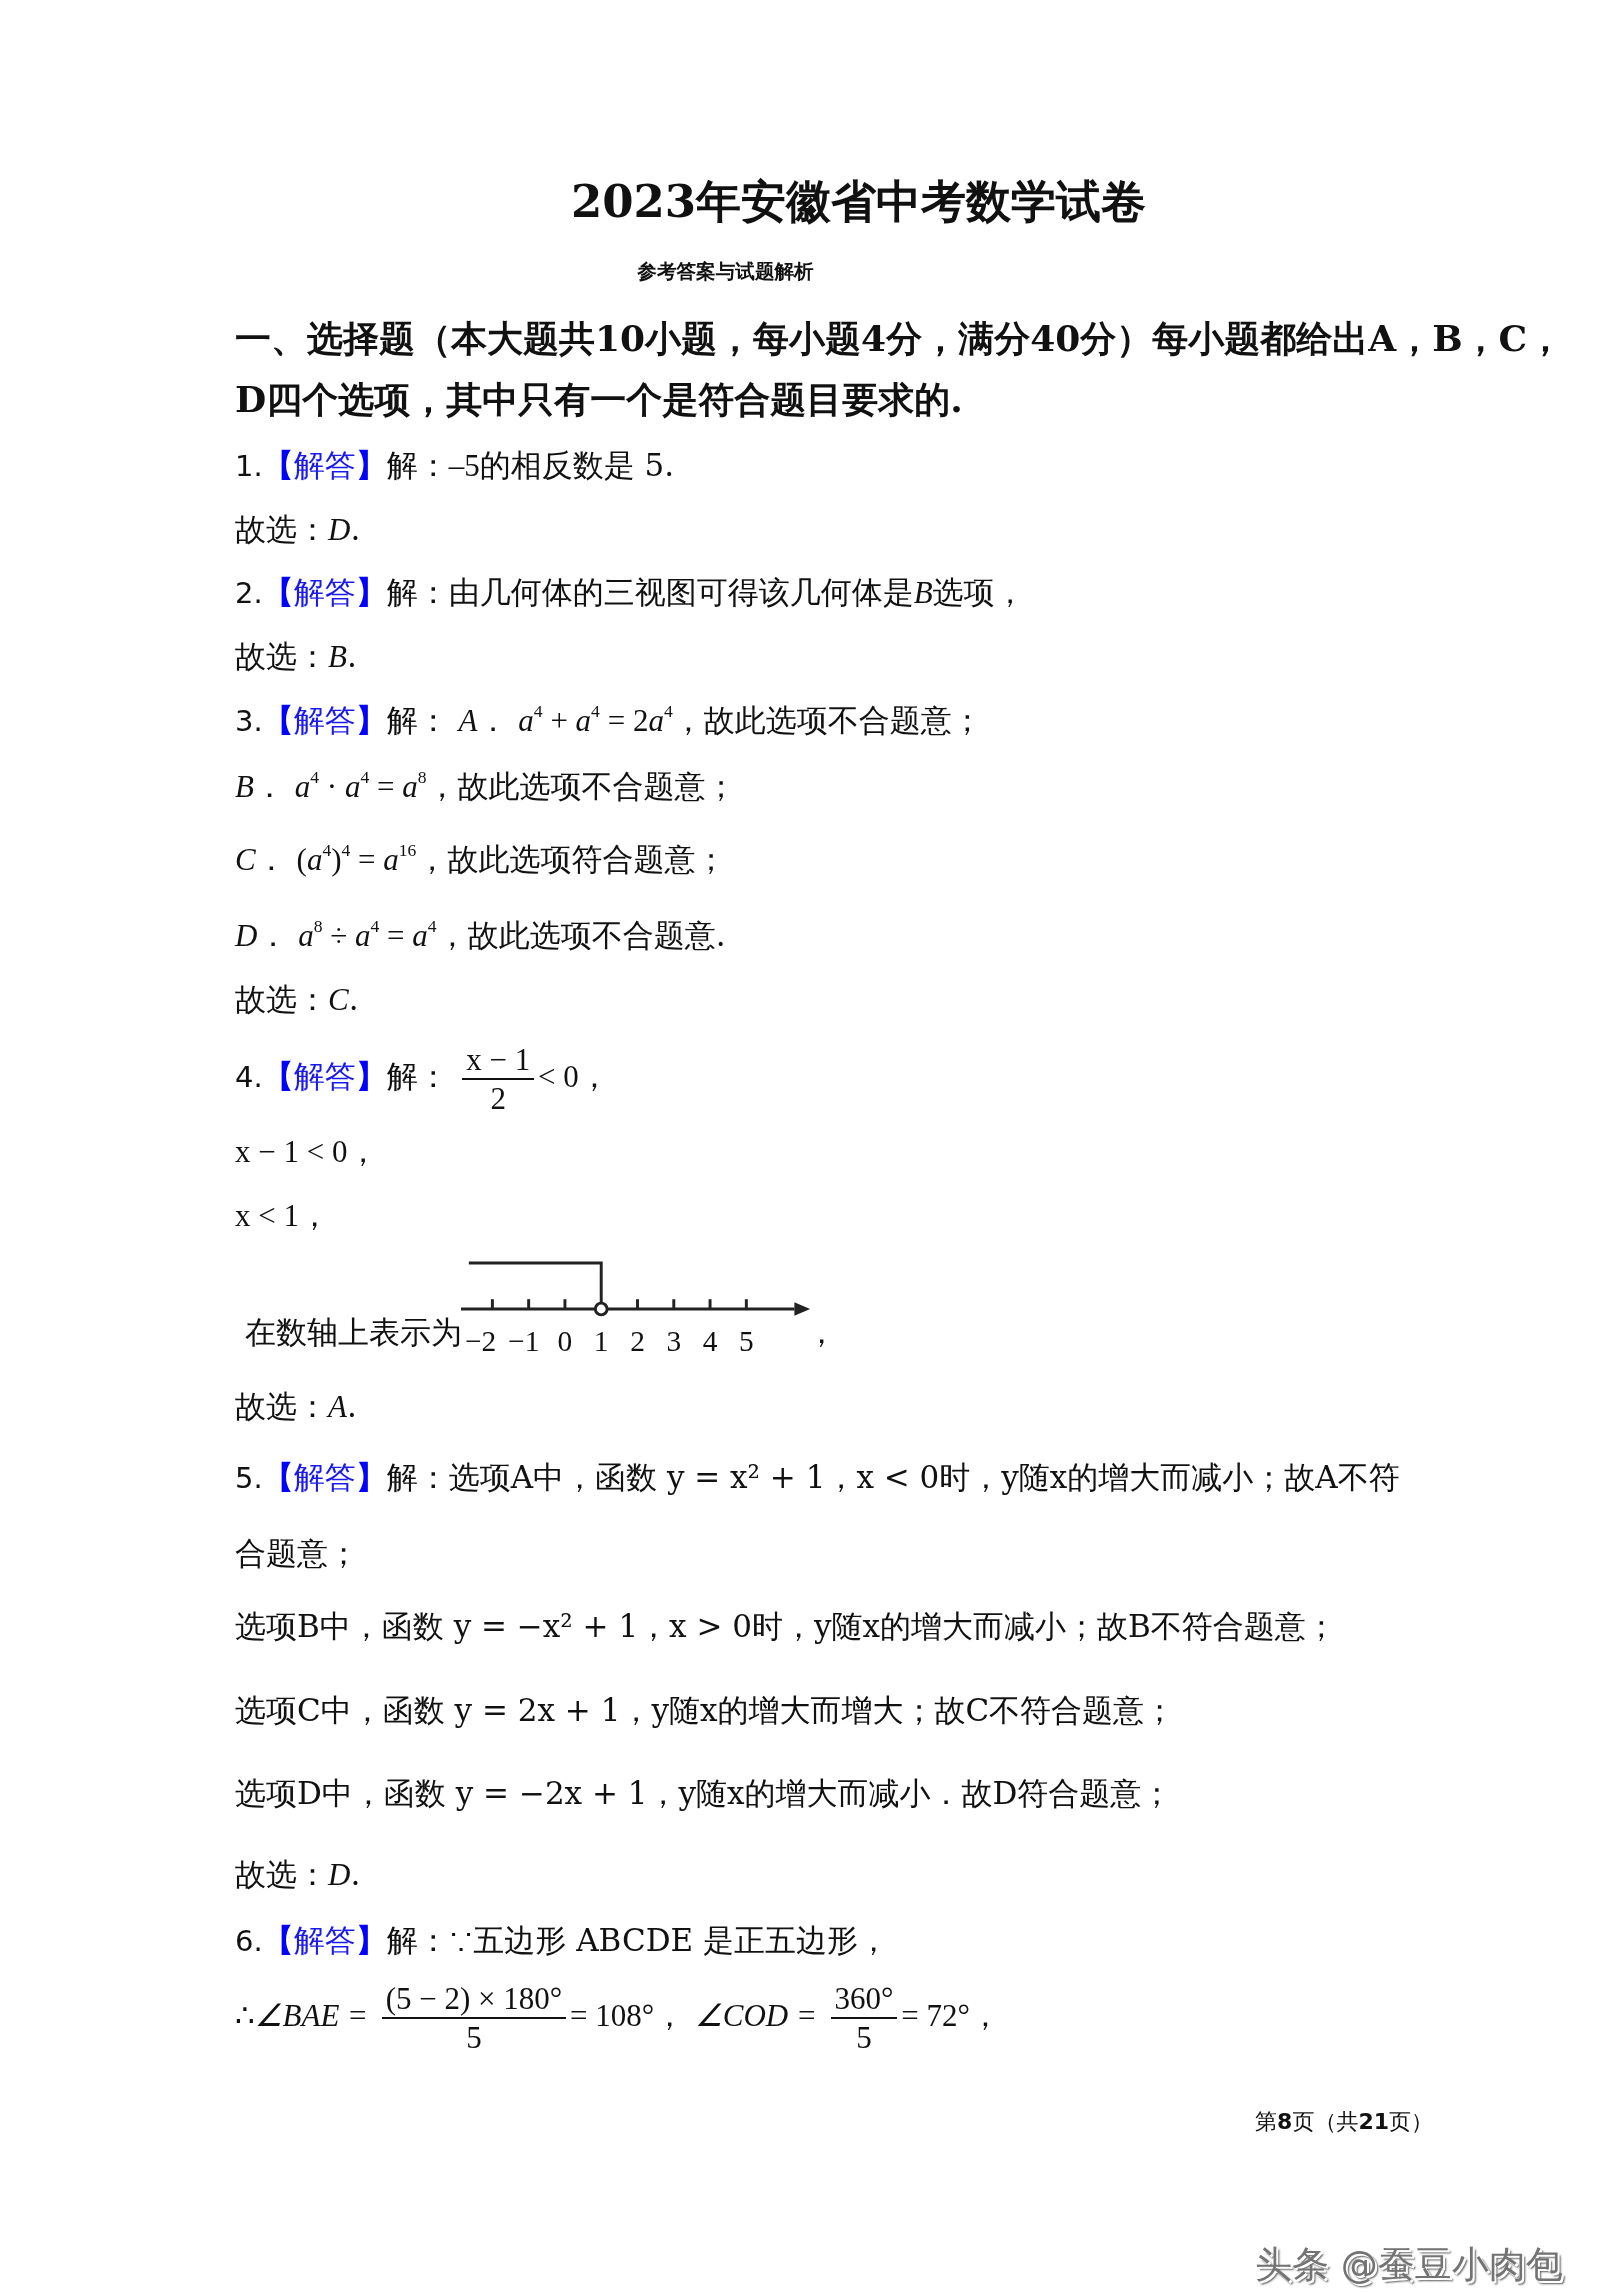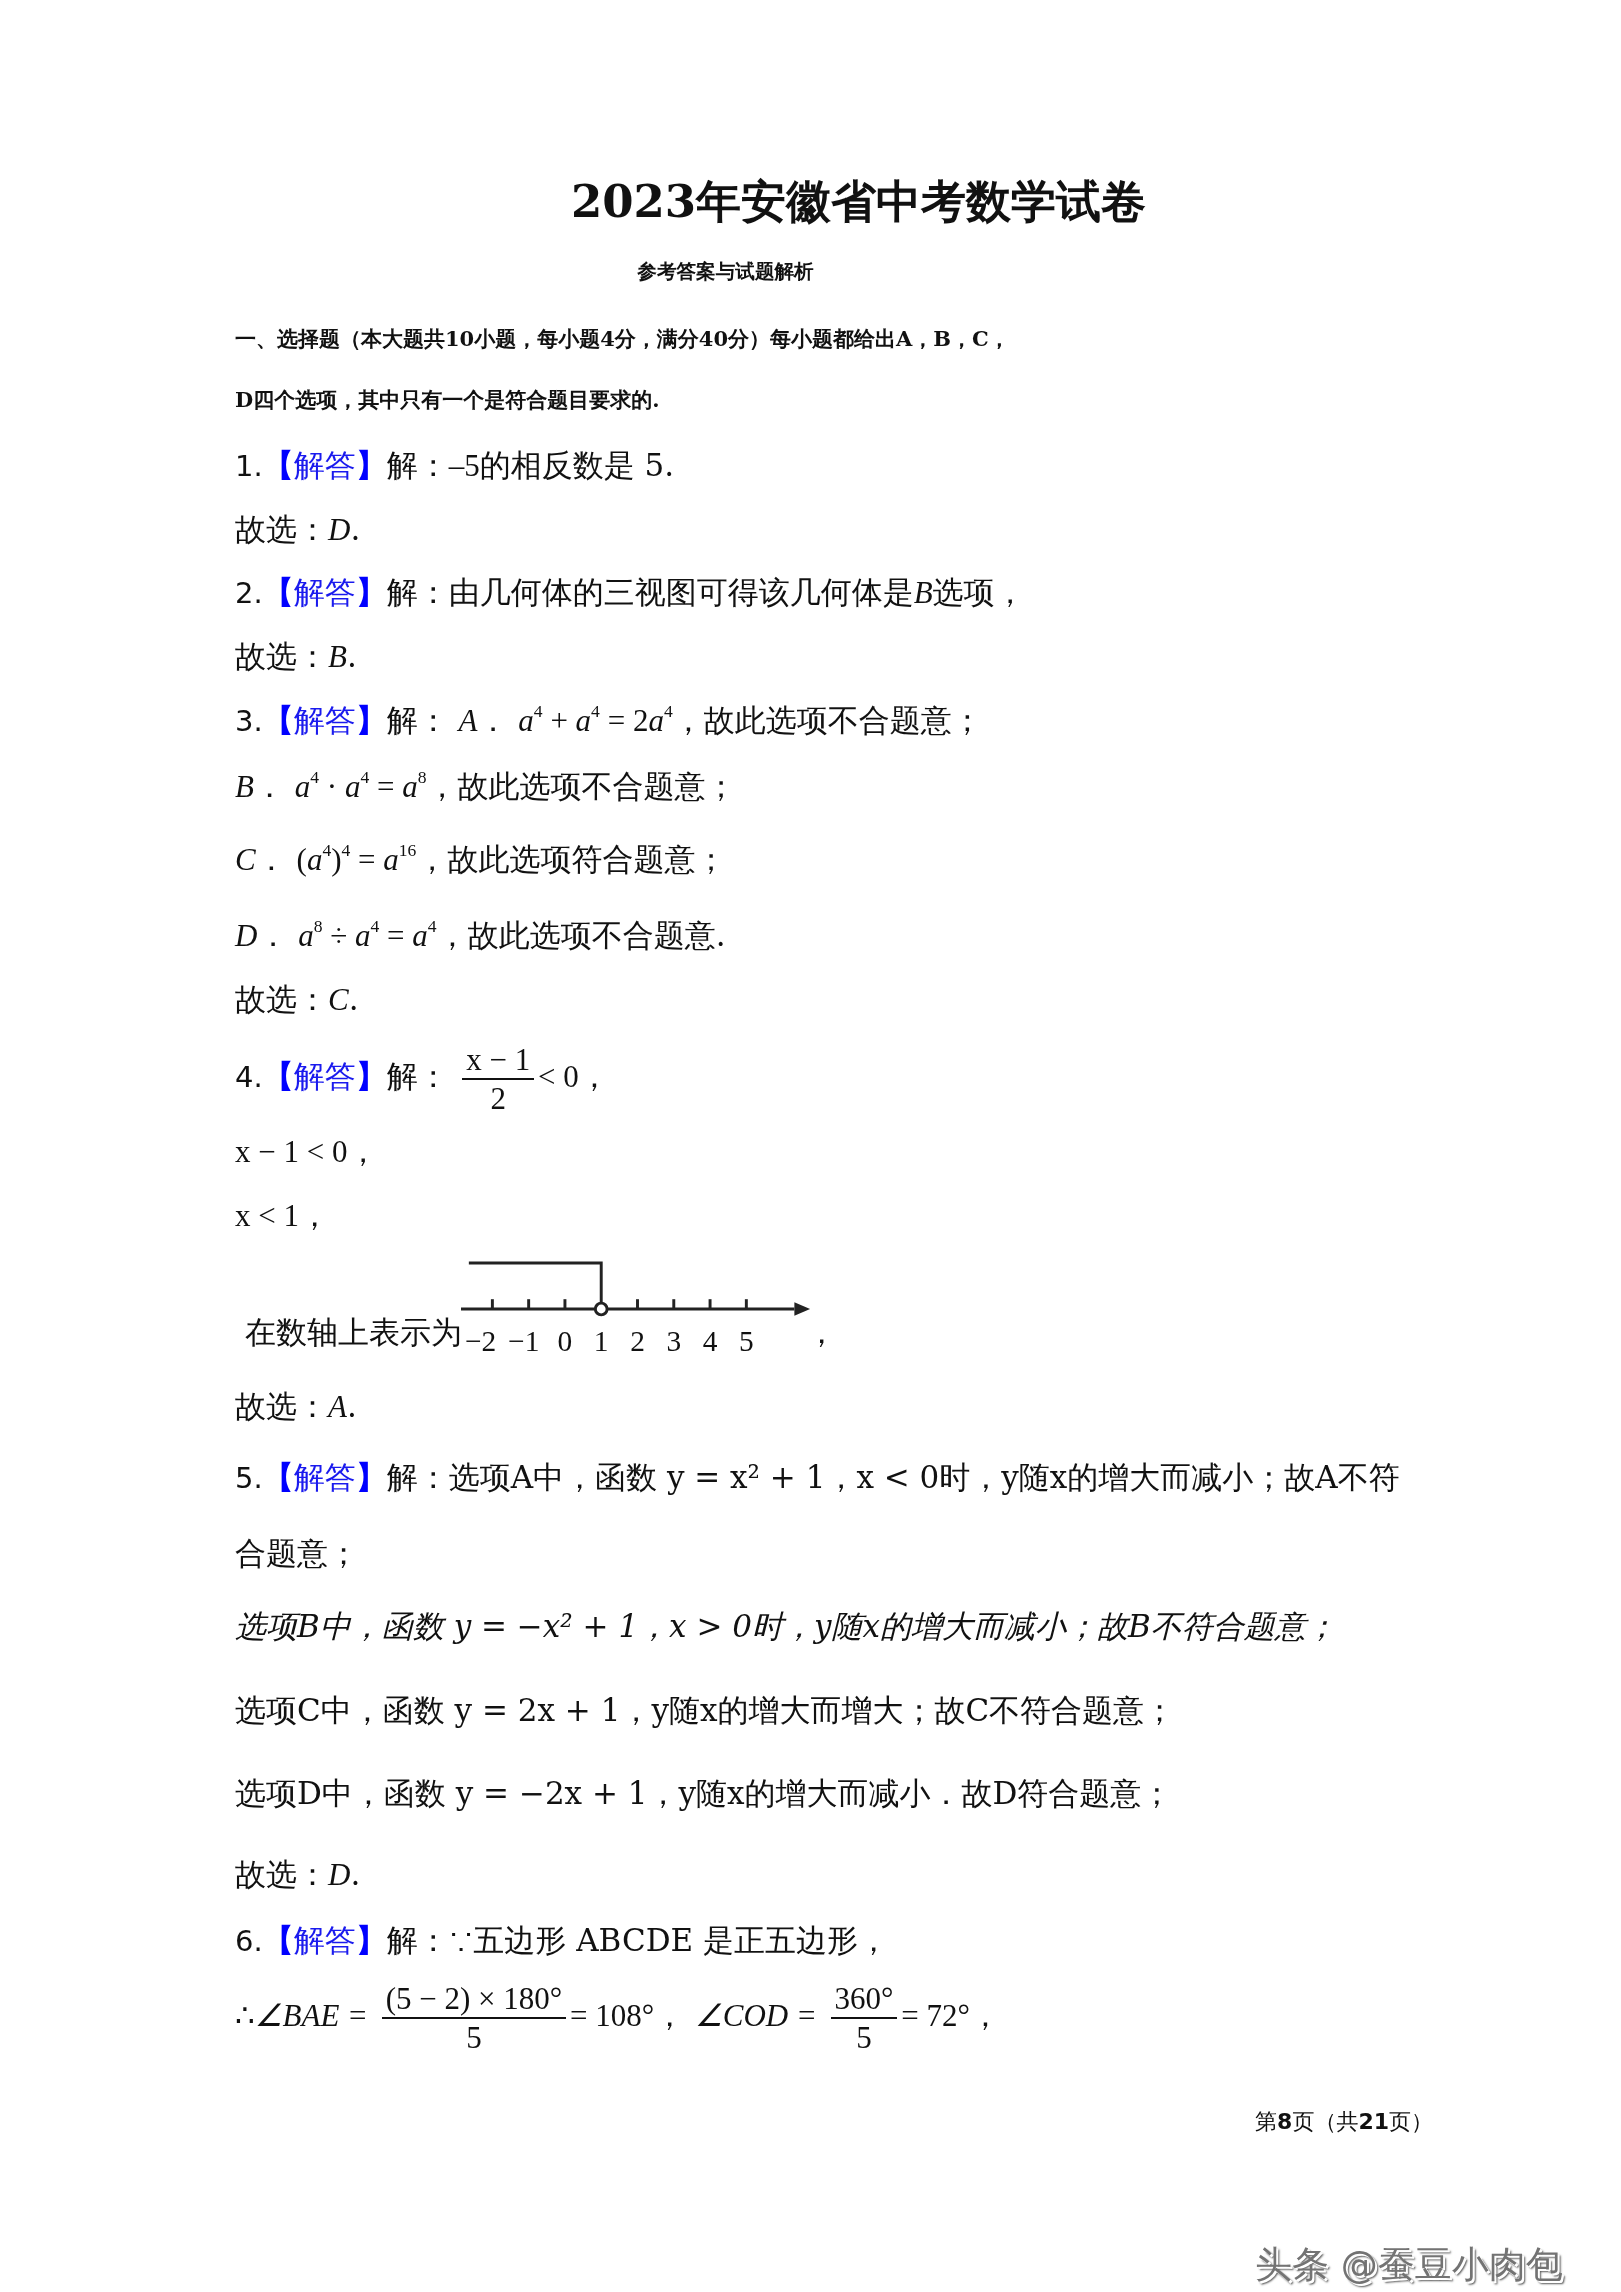--- a/index.html
+++ b/index.html
@@ -3,21 +3,21 @@
 <meta charset="utf-8">
 <style>
   html, body { margin: 0; padding: 0; background: #ffffff; }
   body { width: 1621px; height: 2293px; position: relative; overflow: hidden;
          font-family: "DejaVu Serif", "Liberation Serif", serif; color: #111; }
   .line { position: absolute; left: 235px; font-size: 31px; line-height: 39px; white-space: nowrap; }
   .title { position: absolute; top: 172px; left: 0; width: 1621px; text-align: center;
            font-size: 45px; font-weight: bold; font-family: "DejaVu Serif", serif; padding-left: 48px; }
   .subtitle { position: absolute; top: 258px; left: 0; width: 1451px; text-align: center;
               font-size: 19.6px; font-weight: bold; font-family: "DejaVu Sans", sans-serif; }
-  .section { font-weight: bold; font-size: 21px; font-family: "DejaVu Serif", serif; }
+  .section { font-weight: bold; font-size: 36px; font-family: "DejaVu Serif", serif; }
   .num { font-family: "DejaVu Sans", sans-serif; font-size: 29px; }
   .tag { color: #1a1aee; }
   .tag .br { color: #0000ff; font-weight: bold; }
   i.m { font-family: "Liberation Serif", serif; font-style: italic; font-size: 31px; }
   .mr { font-family: "Liberation Serif", serif; font-size: 31px; }
   sup { font-size: 17.6px; vertical-align: 13.7px; line-height: 0; font-family: "Liberation Serif", serif; }
   .frac { display: inline-block; vertical-align: middle; text-align: center; font-family: "Liberation Serif", serif; margin: 0 3.9px; }
   .frac .n { display: block; border-bottom: 2.9px solid #111; padding: 0 3.9px; line-height: 37px; }
   .frac .d { display: block; line-height: 37px; }
   .footer { position: absolute; top: 2107px; left: 0; width: 1433px; text-align: right;
@@ -111,21 +111,21 @@
 <div class="line" style="top:1313px; left:806px;">，</div>
 
 <div class="line" style="top:1387px;">
   <span>故选：</span><i class="m">A</i><span>.</span>
 </div>
 
 <div class="line" style="top:1458px;">
   <span class="num">5.</span><span class="tag"><span class="br">【</span><span>解答</span><span class="br">】</span></span><span>解：</span><span>选项A中，函数 y = x² + 1，x &lt; 0时，y随x的增大而减小；故A不符</span>
 </div>
 <div class="line" style="top:1534px;">合题意；</div>
-<div class="line" style="top:1607px;font-style:italic;">选项B中，函数 y = −x² + 1，x &gt; 0时，y随x的增大而减小；故B不符合题意；</div>
+<div class="line" style="top:1607px;">选项B中，函数 y = −x² + 1，x &gt; 0时，y随x的增大而减小；故B不符合题意；</div>
 <div class="line" style="top:1691px;">选项C中，函数 y = 2x + 1，y随x的增大而增大；故C不符合题意；</div>
 <div class="line" style="top:1774px;">选项D中，函数 y = −2x + 1，y随x的增大而减小．故D符合题意；</div>
 <div class="line" style="top:1855px;">
   <span>故选：</span><i class="m">D</i><span>.</span>
 </div>
 
 <div class="line" style="top:1921px;">
   <span class="num">6.</span><span class="tag"><span class="br">【</span><span>解答</span><span class="br">】</span></span><span>解：</span><span>∵五边形 ABCDE 是正五边形，</span>
 </div>
 <div class="line" style="top:1978px; line-height:74px;">

